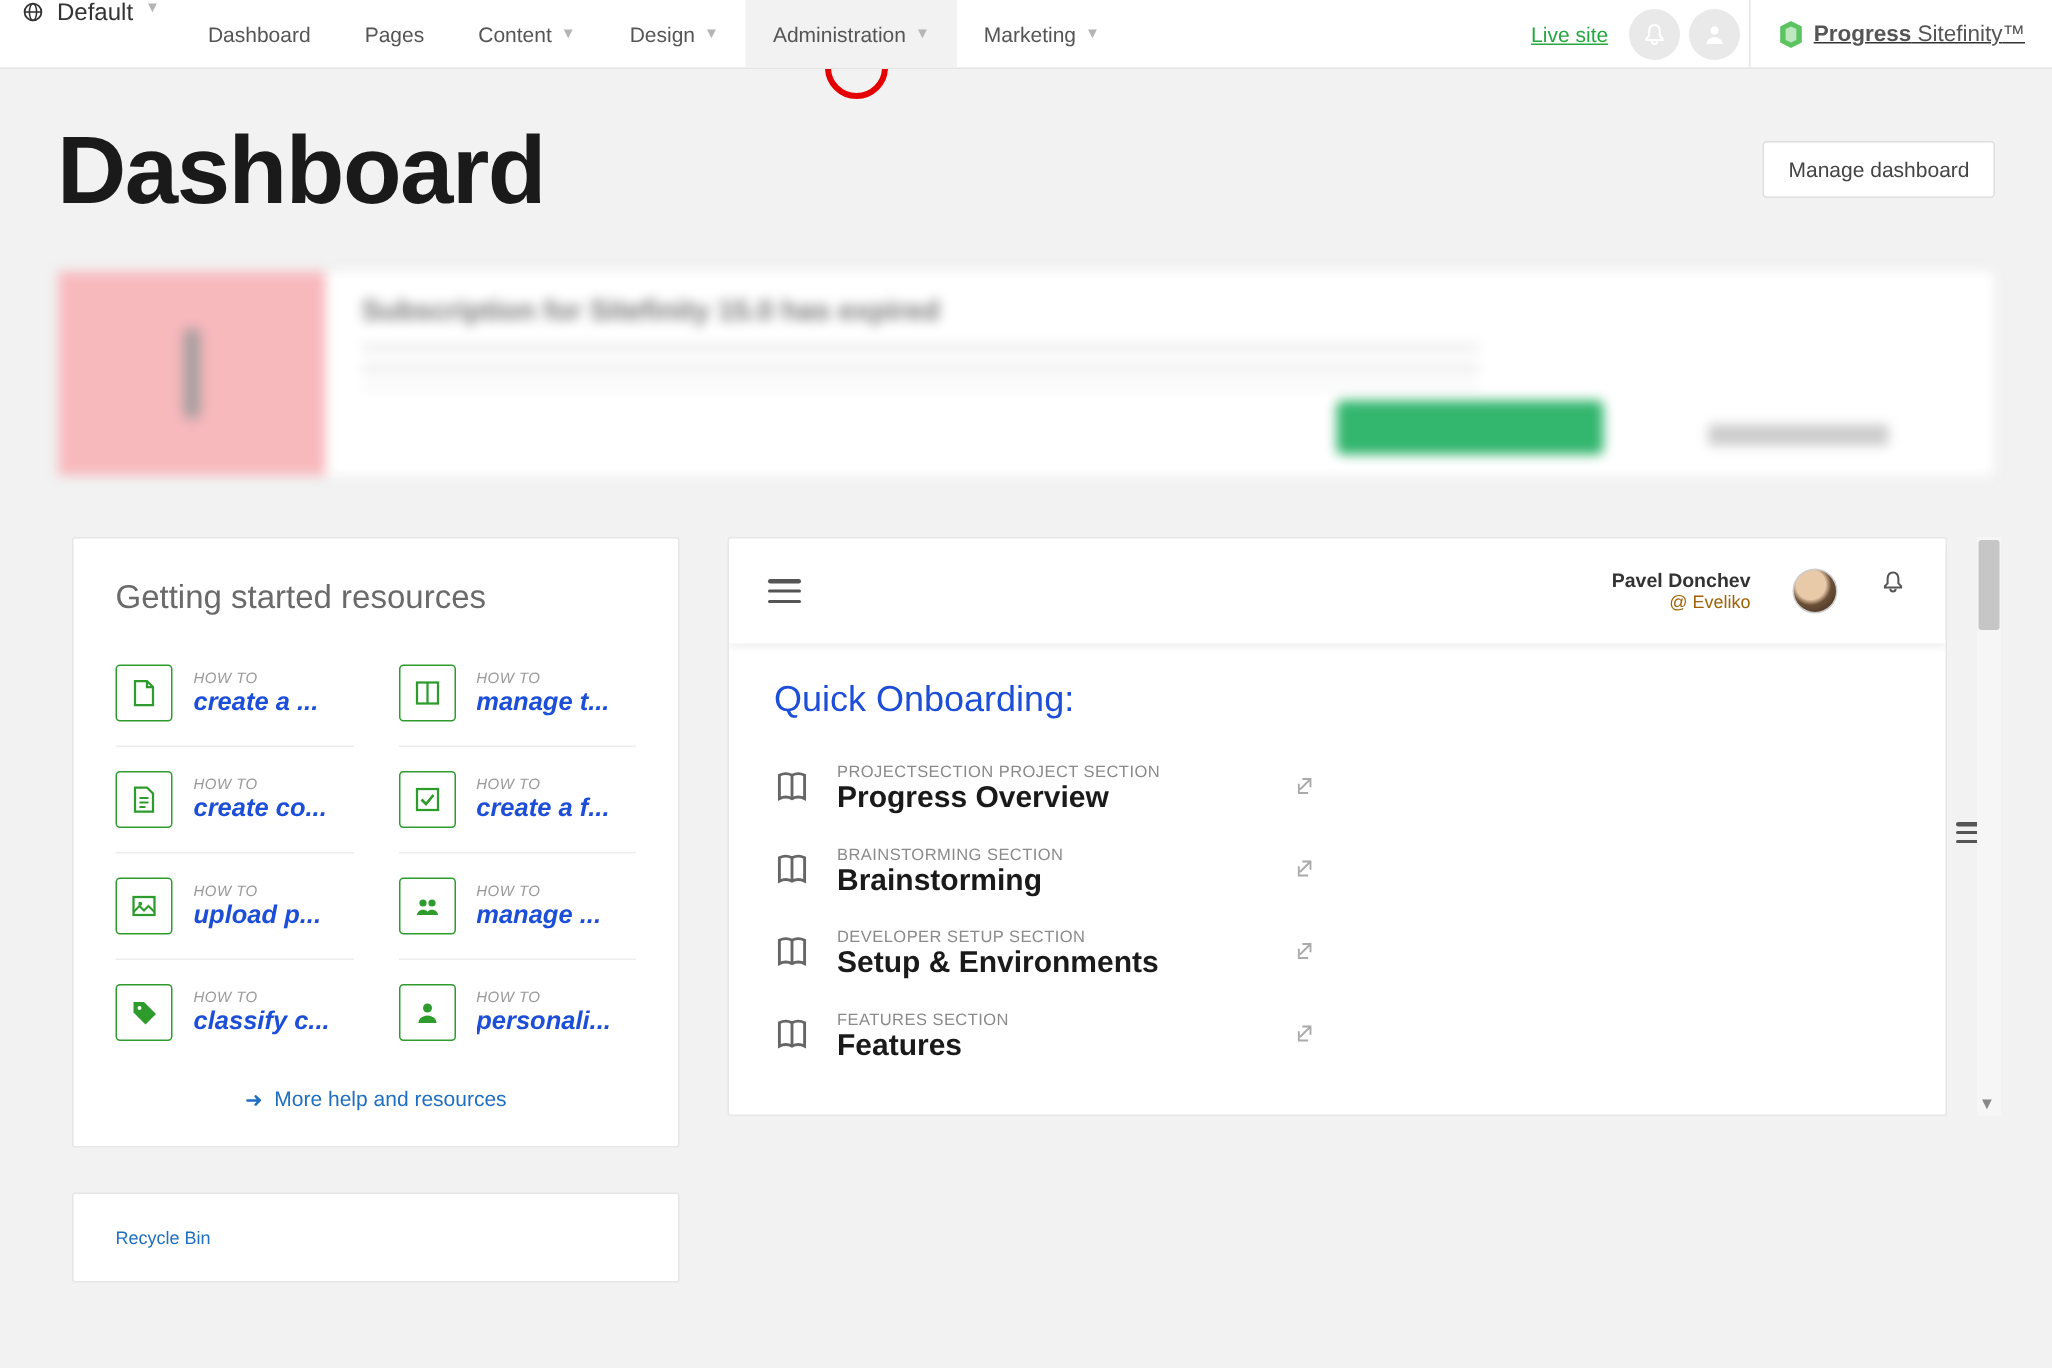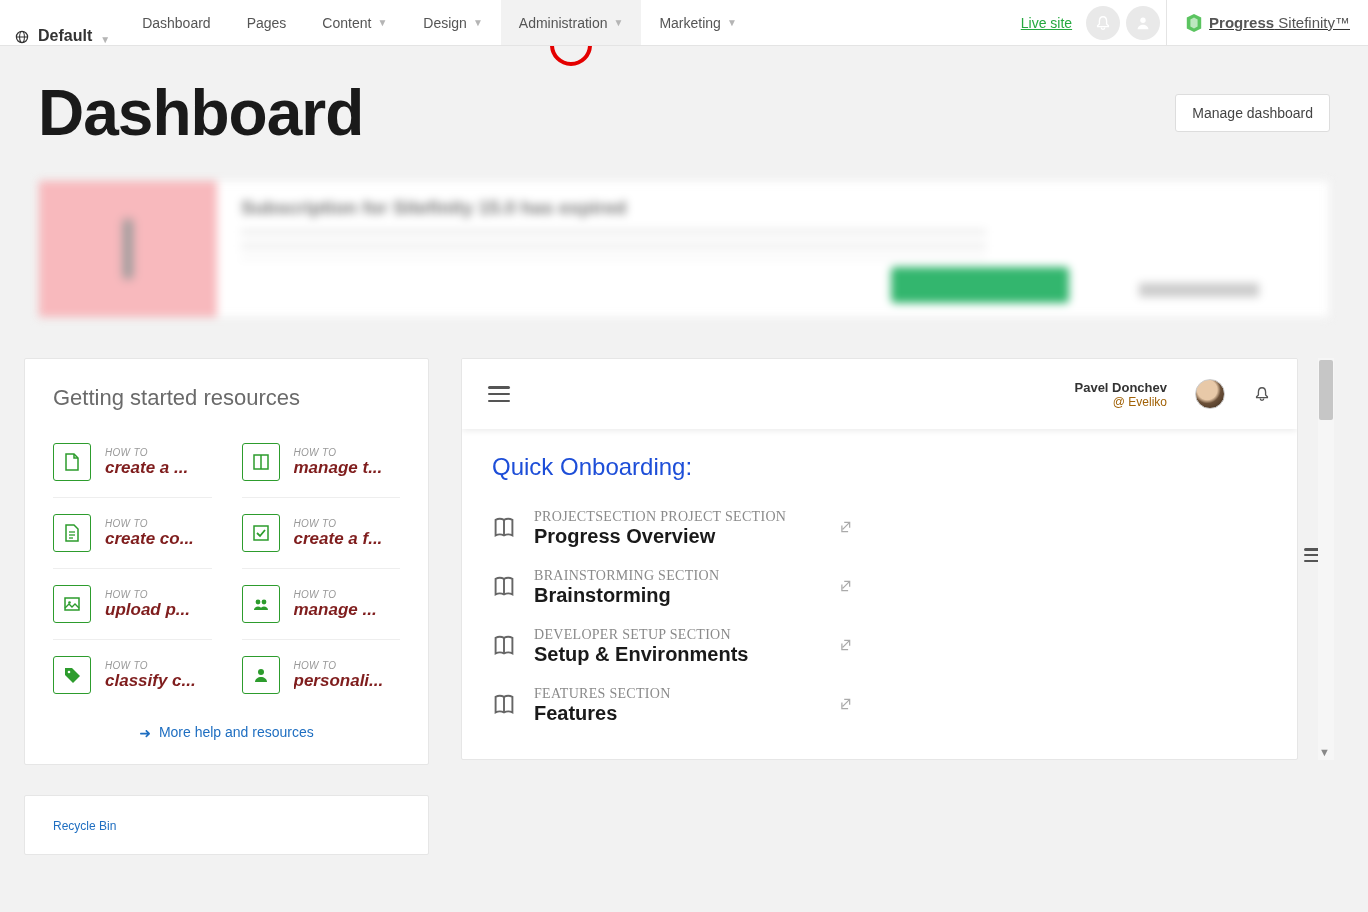--- a/index.html
+++ b/index.html
@@ -8,21 +8,21 @@
     --text:#333;
     --text-muted:#898989;
     --green:#2d9c2d;
     --link:#1e6ec1;
     --green-live:#25a83f;
   }
   *{box-sizing:border-box;}
   html,body{margin:0;padding:0;width:1368px;height:912px;background:#fff;font-family:Arial,Helvetica,sans-serif;color:var(--text);overflow:hidden;}
   
   .topbar{display:flex;align-items:stretch;height:46px;border-bottom:1px solid var(--grey-border);}
-  .site-select{display:flex;align-items:flex-end;padding:0 14px;gap:8px;font-weight:700;cursor:pointer;}
+  .site-select{display:flex;align-items:flex-start;padding:0 14px;gap:8px;font-weight:400;cursor:pointer;}
   .site-select .chev,.navitem .chev{font-size:10px;color:#b5b5b5;}
   .navitem{display:flex;align-items:center;padding:0 18px;color:#555;cursor:pointer;font-size:14px;gap:6px;}
   .navitem.active{background:#f2f2f2;}
   .spacer{flex:1;}
   .livesite{display:flex;align-items:center;padding:0 14px;color:var(--green-live);text-decoration:underline;font-size:14px;cursor:pointer;}
   .circle-btn{width:34px;height:34px;border-radius:50%;background:#e9e9e9;display:flex;align-items:center;justify-content:center;margin:6px 6px 6px 0;color:#fff;cursor:pointer;}
   .brand{display:flex;align-items:center;padding:0 18px;border-left:1px solid var(--grey-border);gap:6px;text-decoration:underline;}
   .brand-mark{width:18px;height:18px;}
   .brand-text{font-size:15px;color:#555;}
   .brand-text b{font-weight:700;}
@@ -34,55 +34,55 @@
   
   .banner{margin:20px 38px 0 38px;background:#fff;display:flex;filter:blur(4px);height:138px;border:1px solid #eee;}
   .banner-left{width:178px;background:#f8b9bd;display:flex;align-items:center;justify-content:center;}
   .banner-left::after{content:"";width:10px;height:60px;background:#9b9b9b;border-radius:3px;filter:blur(2px);}
   .banner-body{flex:1;padding:16px 24px;position:relative;}
   .banner-title{font-weight:700;color:#777;font-size:19px;}
   .banner-sub{color:#bbb;margin-top:10px;width:70%;height:30px;background:repeating-linear-gradient(#eee,#eee 6px,#fff 6px,#fff 14px);}
   .banner-btn{position:absolute;right:260px;bottom:14px;width:178px;height:36px;border-radius:4px;background:#33b66e;}
   .banner-link{position:absolute;right:70px;bottom:20px;width:120px;height:14px;background:#ccc;}
   
-  .cols{display:flex;gap:32px;padding:40px 38px 0 24px;align-items:flex-start;}
+  .cols{display:flex;gap:32px;padding:40px 38px 0 48px;align-items:flex-start;}
   .card{background:#fff;border:1px solid #e6e6e6;border-radius:2px;}
   .left-card{width:405px;padding:26px 28px 20px 28px;}
   .left-title{font-size:22px;color:#6a6a6a;font-weight:400;margin:0 0 16px 0;}
   .res-grid{display:grid;grid-template-columns:1fr 1fr;gap:0 30px;font-style:italic;}
   .res{display:flex;align-items:center;gap:14px;padding:16px 0;border-bottom:1px solid #eee;cursor:pointer;}
   .res:nth-last-child(-n+2){border-bottom:none;}
   .res-icon{width:38px;height:38px;border:1.5px solid var(--green);border-radius:3px;display:flex;align-items:center;justify-content:center;color:var(--green);flex-shrink:0;}
   .res-icon svg{width:20px;height:20px;}
   .res-txt{min-width:0;}
   .res-howto{font-size:10px;color:#999;letter-spacing:0.3px;}
-  .res-name{font-weight:700;font-size:17px;color:#7f1d1d;white-space:nowrap;overflow:hidden;text-overflow:ellipsis;max-width:110px;}
+  .res-name{font-weight:700;font-size:17px;color:#1d4ed8;white-space:nowrap;overflow:hidden;text-overflow:ellipsis;max-width:110px;}
   .more-link{text-align:center;color:var(--link);font-size:14px;padding:14px 0 4px 0;cursor:pointer;}
   .more-link .arrow{display:inline-block;transform:translateY(1px);margin-right:4px;}
   .recycle-card{width:405px;margin-top:30px;padding:20px 28px;}
   .recycle-link{color:var(--link);font-size:12px;cursor:pointer;}
   
   .right-wrap{flex:1;display:flex;align-items:stretch;gap:0;position:relative;}
   .right-card{flex:1;padding:0;overflow:hidden;}
   .onboard-head{display:flex;align-items:center;justify-content:space-between;padding:20px 26px;background:#fff;box-shadow:0 2px 6px rgba(0,0,0,0.08);}
   .hamburger{width:22px;height:16px;display:flex;flex-direction:column;justify-content:space-between;cursor:pointer;}
   .hamburger span{height:2.5px;background:#555;border-radius:2px;}
-  .user{display:flex;align-items:center;gap:28px;}
+  .user{display:flex;align-items:flex-start;gap:28px;}
   .user-txt{text-align:right;font-size:13px;}
   .user-name{font-weight:700;color:#333;}
   .user-org{color:#a16207;font-size:12px;}
   .avatar-img{width:30px;height:30px;border-radius:50%;background:radial-gradient(circle at 40% 35%, #e8c9a8 0 40%, #6b5038 55%, #3a2a1c 100%);border:1px solid #ccc;}
   .bell{width:18px;height:18px;color:#555;cursor:pointer;}
   .onboard-body{padding:24px 30px;}
   .onboard-title{font-size:24px;color:#1d4ed8;font-weight:400;margin:0 0 18px 0;}
   .ob-item{display:flex;align-items:center;gap:18px;padding:10px 0;cursor:pointer;position:relative;width:360px;}
   .ob-icon{color:#666;}
   .ob-icon svg{width:24px;height:24px;}
   .ob-txt{flex:1;}
-  .ob-section{font-size:14px;letter-spacing:0.3px;color:#8a8a8a;text-transform:uppercase;font-family:Liberation Serif, serif;}
+  .ob-section{font-size:11px;letter-spacing:0.3px;color:#8a8a8a;text-transform:uppercase;}
   .ob-name{font-weight:700;font-size:20px;color:#1a1a1a;}
   .ob-ext{color:#aaa;}
   .ob-ext svg{width:14px;height:14px;}
   .right-rail{width:32px;display:flex;flex-direction:column;align-items:center;padding-top:190px;}
   .right-rail .hamburger{width:20px;height:14px;}
   .scroll-track{position:absolute;right:-4px;top:0;bottom:0;width:16px;background:#f6f6f6;}
   .scroll-thumb{position:absolute;right:-3px;top:2px;width:14px;height:60px;background:#c6c6c6;border-radius:2px;}
   .scroll-arrow{position:absolute;right:0px;bottom:2px;font-size:11px;color:#888;}
   
   .highlight-circle{position:absolute;width:42px;height:42px;border:4px solid #e40000;border-radius:50%;pointer-events:none;z-index:50;}

